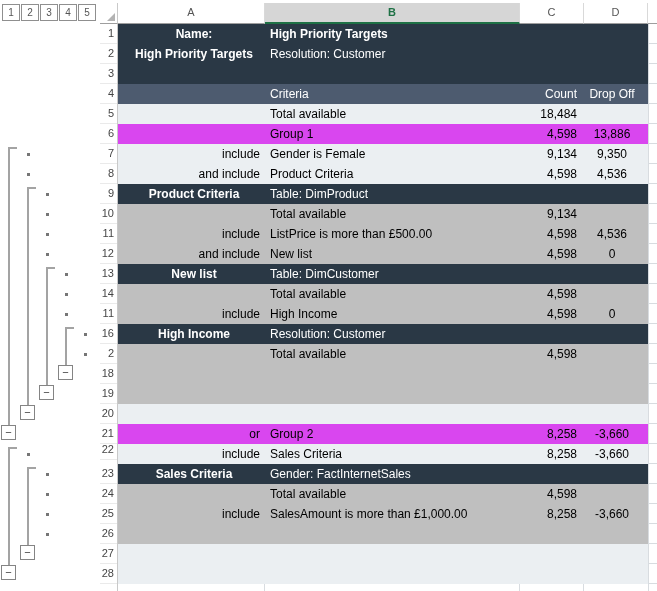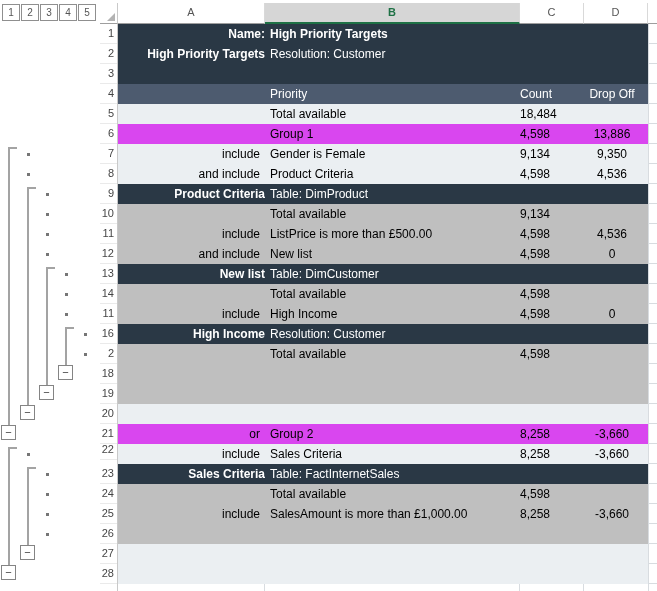--- a/index.html
+++ b/index.html
@@ -50,23 +50,23 @@
   #grid{position:absolute;left:118px;top:24px;width:530px;height:560px;}
   .grid-row{position:absolute;left:0;width:530px;height:20px;display:flex;}
   .row-title  {background:#2a3845;color:#ffffff;}
   .row-colhead{background:#4d5b6f;color:#ffffff;}
   .row-group  {background:#d946ef;color:#000000;}
   .row-light  {background:#ebeff2;color:#000000;}
   .row-gray   {background:#bfbfbf;color:#000000;}
   .cell{box-sizing:border-box;height:20px;line-height:20px;font-size:12px;
         white-space:nowrap;overflow:hidden;cursor:cell;}
   .cA{width:147px;text-align:right;padding-right:5px;}
-  .cA.left{text-align:right;padding-left:5px;padding-right:0;}
+  .cA.left{text-align:center;padding-left:5px;padding-right:0;}
   .cB{width:255px;text-align:left;padding-left:5px;}
-  .cC{width:64px;text-align:left;padding-right:7px;}
+  .cC{width:64px;text-align:right;padding-right:7px;}
   .cD{width:64px;text-align:center;padding-right:8px;}
   .bold{font-weight:bold;}
   .italic{}
   
   #sliver{position:absolute;left:648px;top:24px;width:9px;height:567px;box-sizing:border-box;
     border-left:1px solid #d8dce0;
     background:repeating-linear-gradient(to bottom,#ffffff 0px,#ffffff 19px,#d8dce0 19px,#d8dce0 20px);}
   #below-strip{position:absolute;left:118px;top:584px;width:530px;height:7px;background:#fff;}
   .vstub{position:absolute;top:0;width:1px;height:7px;background:#d8dce0;}
 </style>
@@ -169,21 +169,21 @@
         <div class="cell cD"></div>
       </div>
       <div class="grid-row row-title" style="top: 40px;">
         <div class="cell cA"></div>
         <div class="cell cB"></div>
         <div class="cell cC"></div>
         <div class="cell cD"></div>
       </div>
       <div class="grid-row row-colhead" style="top: 60px;">
         <div class="cell cA"></div>
-        <div class="cell cB">Priority</div>
+        <div class="cell cB">Criteria</div>
         <div class="cell cC">Count</div>
         <div class="cell cD">Drop Off</div>
       </div>
       <div class="grid-row row-light" style="top: 80px;">
         <div class="cell cA"></div>
         <div class="cell cB italic">Total available</div>
         <div class="cell cC">18,484</div>
         <div class="cell cD"></div>
       </div>
       <div class="grid-row row-group" style="top: 100px;">
@@ -283,21 +283,21 @@
         <div class="cell cD">-3,660</div>
       </div>
       <div class="grid-row row-light" style="top: 420px;">
         <div class="cell cA">include</div>
         <div class="cell cB italic">Sales Criteria</div>
         <div class="cell cC">8,258</div>
         <div class="cell cD">-3,660</div>
       </div>
       <div class="grid-row row-title" style="top: 440px;">
         <div class="cell cA left bold">Sales Criteria</div>
-        <div class="cell cB">Table: FactInternetSales</div>
+        <div class="cell cB">Gender: FactInternetSales</div>
         <div class="cell cC"></div>
         <div class="cell cD"></div>
       </div>
       <div class="grid-row row-gray" style="top: 460px;">
         <div class="cell cA"></div>
         <div class="cell cB italic">Total available</div>
         <div class="cell cC">4,598</div>
         <div class="cell cD"></div>
       </div>
       <div class="grid-row row-gray" style="top: 480px;">

